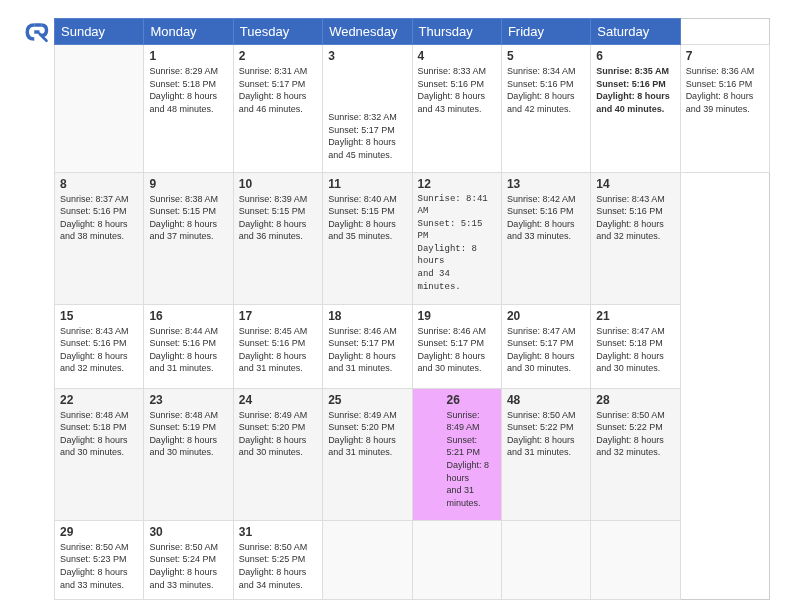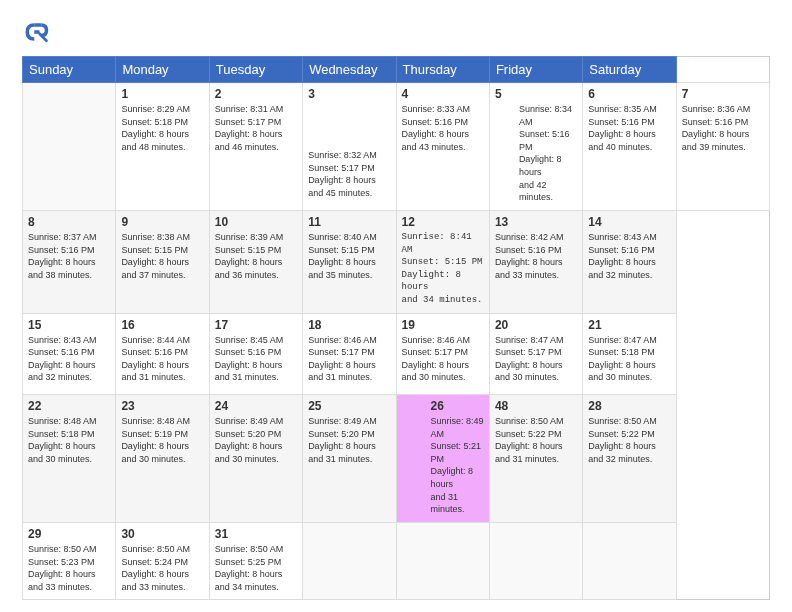--- a/index.html
+++ b/index.html
@@ -8,21 +8,21 @@
       background: #fff;
       width: 792px;
       height: 612px;
       overflow: hidden;
     }
     .page {
       width: 792px;
       height: 612px;
       padding: 18px 22px 12px 22px;
       display: flex;
-      flex-direction: column;
+      flex-direction: row;
     }
     .header {
       display: flex;
       align-items: flex-start;
       justify-content: space-between;
       margin-bottom: 10px;
     }
     .logo {
       display: flex;
       align-items: center;
@@ -161,28 +161,28 @@
           </td>
           <td>
             <span class="day-num">4</span>
             <div class="day-info" style="white-space: pre-line;">Sunrise: 8:33 AM
 Sunset: 5:16 PM
 Daylight: 8 hours
 and 43 minutes.</div>
           </td>
           <td>
             <span class="day-num">5</span>
-            <div class="day-info" style="white-space: pre-line; margin-left: 24px;">Sunrise: 8:34 AM
+            <div class="day-info" style="white-space: pre-line;">Sunrise: 8:34 AM
 Sunset: 5:16 PM
 Daylight: 8 hours
 and 42 minutes.</div>
           </td>
           <td>
             <span class="day-num">6</span>
-            <div class="day-info" style="white-space: pre-line;">Sunrise: 8:35 AM
+            <div class="day-info" style="white-space: pre-line; font-weight: bold;">Sunrise: 8:35 AM
 Sunset: 5:16 PM
 Daylight: 8 hours
 and 40 minutes.</div>
           </td>
           <td>
             <span class="day-num">7</span>
             <div class="day-info" style="white-space: pre-line;">Sunrise: 8:36 AM
 Sunset: 5:16 PM
 Daylight: 8 hours
 and 39 minutes.</div>

